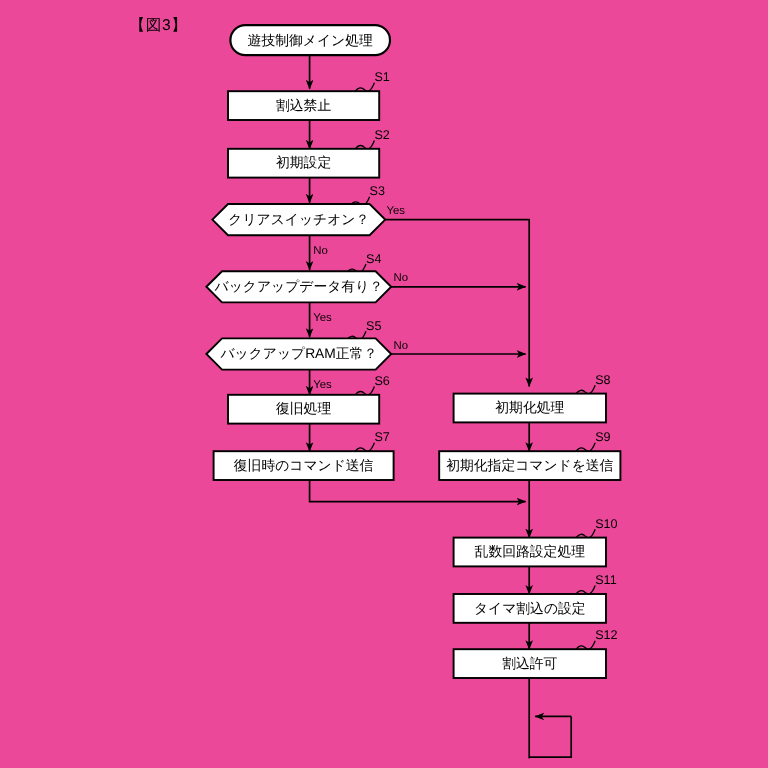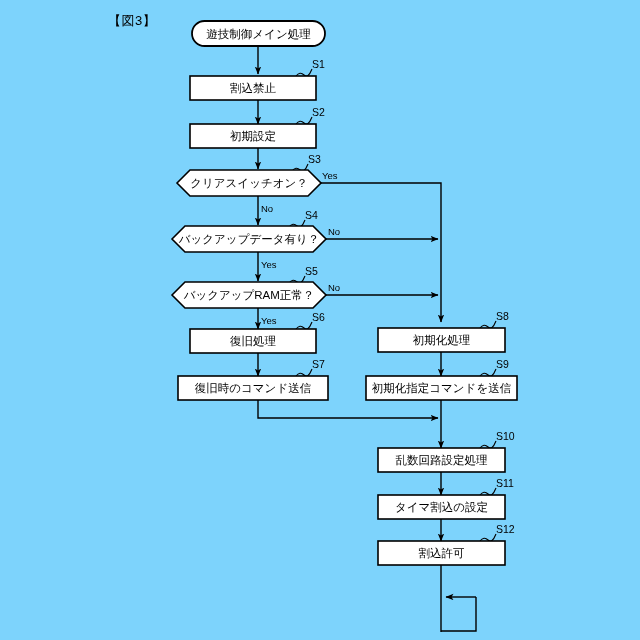--- a/index.html
+++ b/index.html
@@ -4,21 +4,21 @@
 <style>
   html, body {
     margin: 0;
     padding: 0;
     background: #ffffff;
   }
   #page {
     position: relative;
     width: 640px;
     height: 640px;
-    background: #7dd3fc;
+    background: #ec4899;
     font-family: "Liberation Sans", "DejaVu Sans", sans-serif;
     overflow: hidden;
   }
   #figure-title {
     position: absolute;
     left: 108px;
     top: 12px;
     font-size: 13px;
     color: #000;
     letter-spacing: 0.5px;

